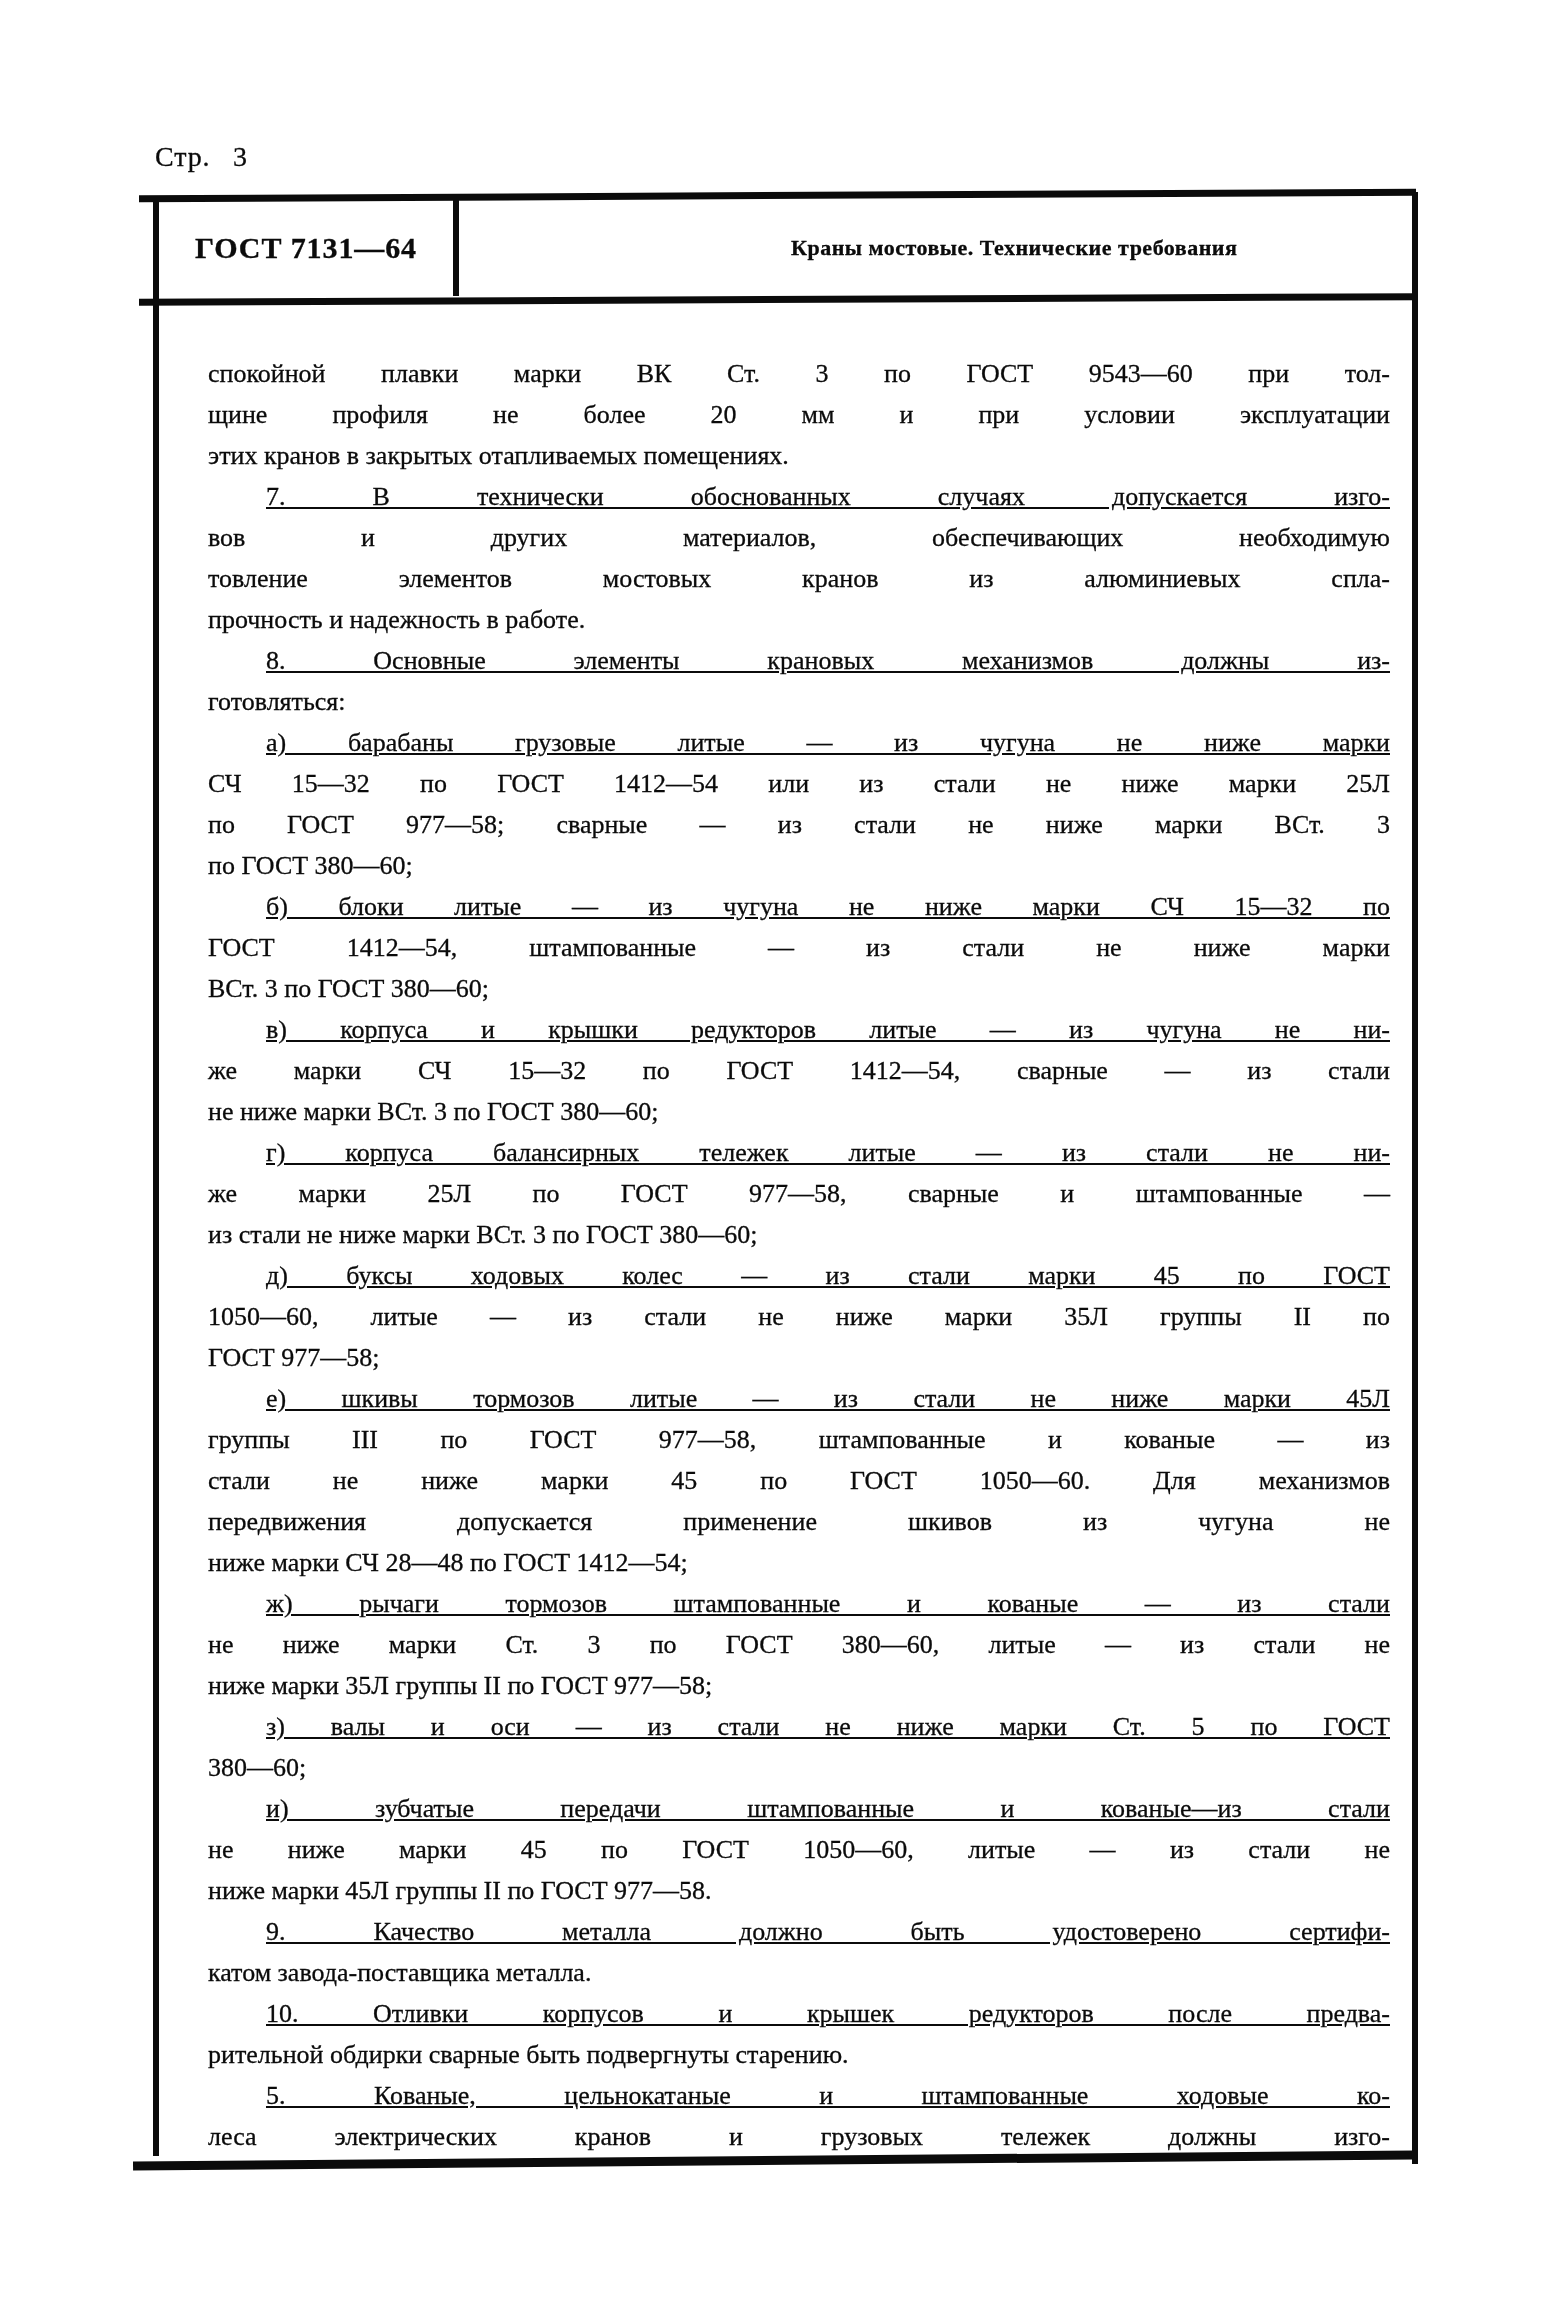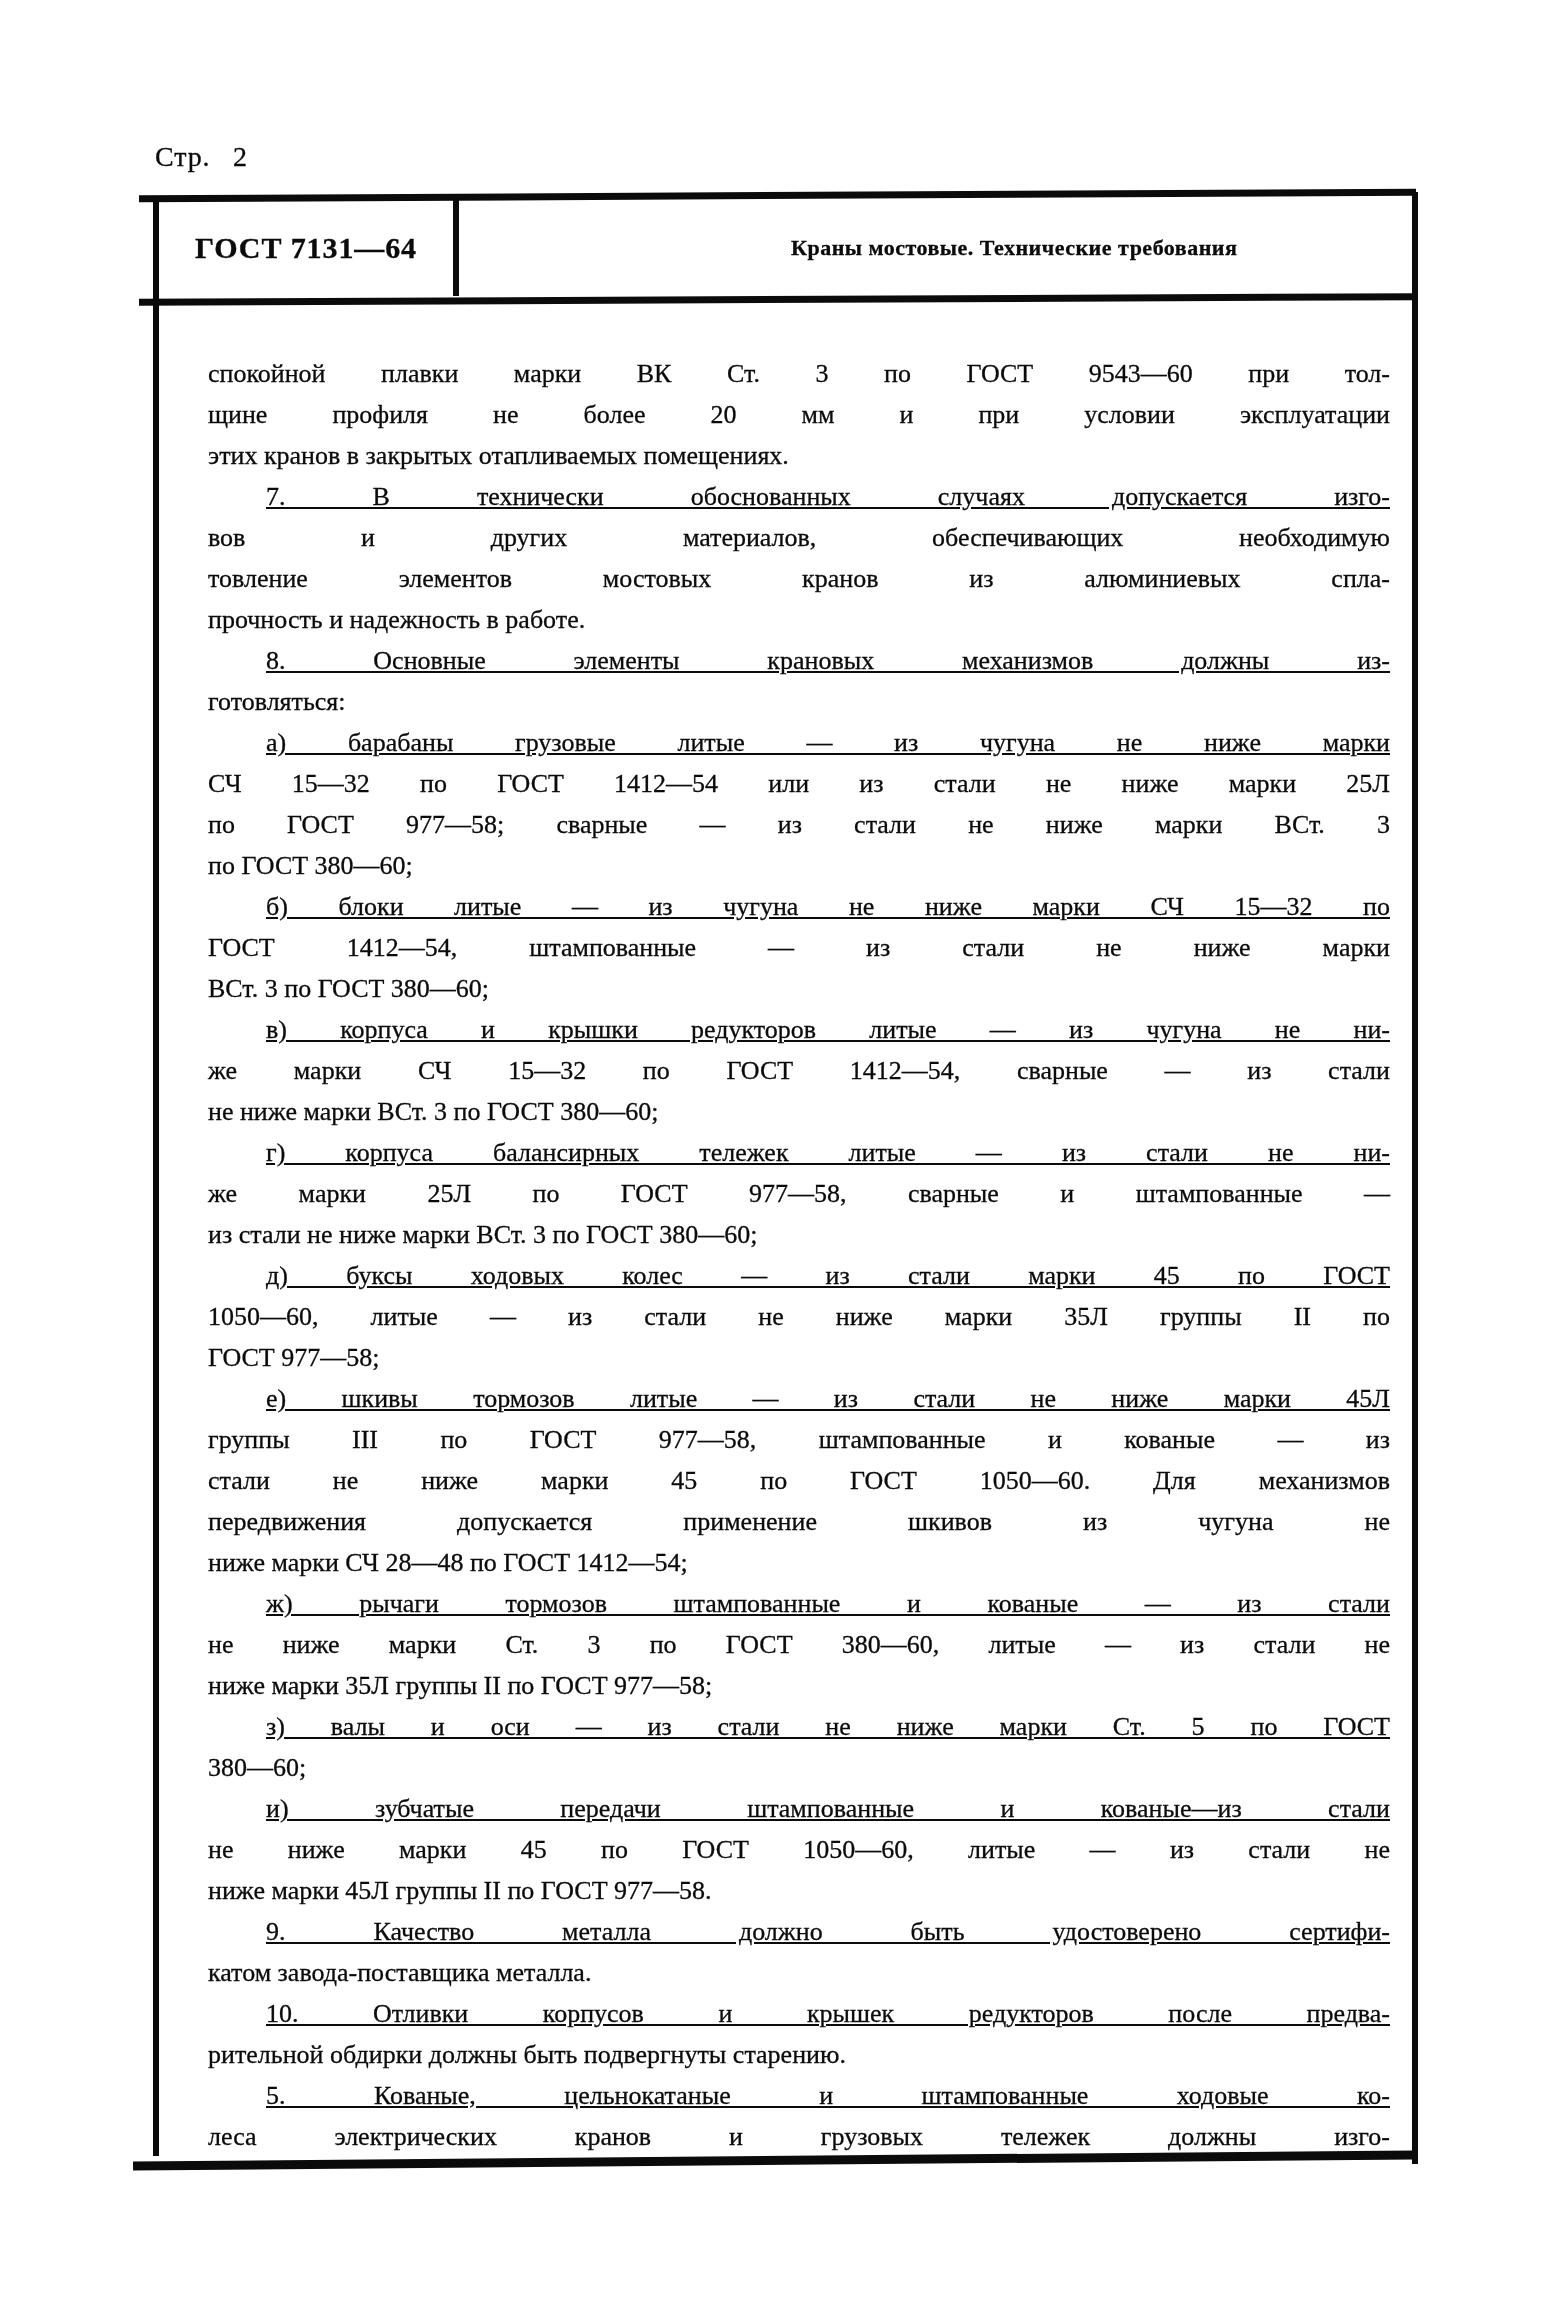--- a/index.html
+++ b/index.html
@@ -45,21 +45,21 @@
   }
   .line { text-align: left; }
   .line.justify { text-align: justify; text-align-last: justify; }
   .line.indent  { padding-left: 58px; text-decoration: underline; }
 </style>
 </head>
 <body>
 
 <div class="page">
 
-  <div class="page-label">Стр.  2</div>
+  <div class="page-label">Стр.  3</div>
 
   <div class="rule rule-top"></div>
 
   <div class="header-row">
     <div class="gost-number">ГОСТ 7131—64</div>
     <div class="vdivider"></div>
     <div class="doc-title">Краны мостовые. Технические требования</div>
   </div>
 
   <div class="rule rule-mid"></div>
@@ -102,21 +102,21 @@
       <div class="line justify">не ниже марки Ст. 3 по ГОСТ 380—60, литые — из стали не</div>
       <div class="line">ниже марки 35Л группы II по ГОСТ 977—58;</div>
       <div class="line indent justify">з) валы и оси — из стали не ниже марки Ст. 5 по ГОСТ</div>
       <div class="line">380—60;</div>
       <div class="line indent justify">и) зубчатые передачи штампованные и кованые—из стали</div>
       <div class="line justify">не ниже марки 45 по ГОСТ 1050—60, литые — из стали не</div>
       <div class="line">ниже марки 45Л группы II по ГОСТ 977—58.</div>
       <div class="line indent justify">9. Качество металла должно быть удостоверено сертифи-</div>
       <div class="line">катом завода-поставщика металла.</div>
       <div class="line indent justify">10. Отливки корпусов и крышек редукторов после предва-</div>
-      <div class="line">рительной обдирки должны быть подвергнуты старению.</div>
+      <div class="line">рительной обдирки сварные быть подвергнуты старению.</div>
       <div class="line indent justify">5. Кованые, цельнокатаные и штампованные ходовые ко-</div>
       <div class="line justify">леса электрических кранов и грузовых тележек должны изго-</div>
     </div>
 
   <div class="rule rule-bottom"></div>
 
 </div>
 
 
 </body></html>

